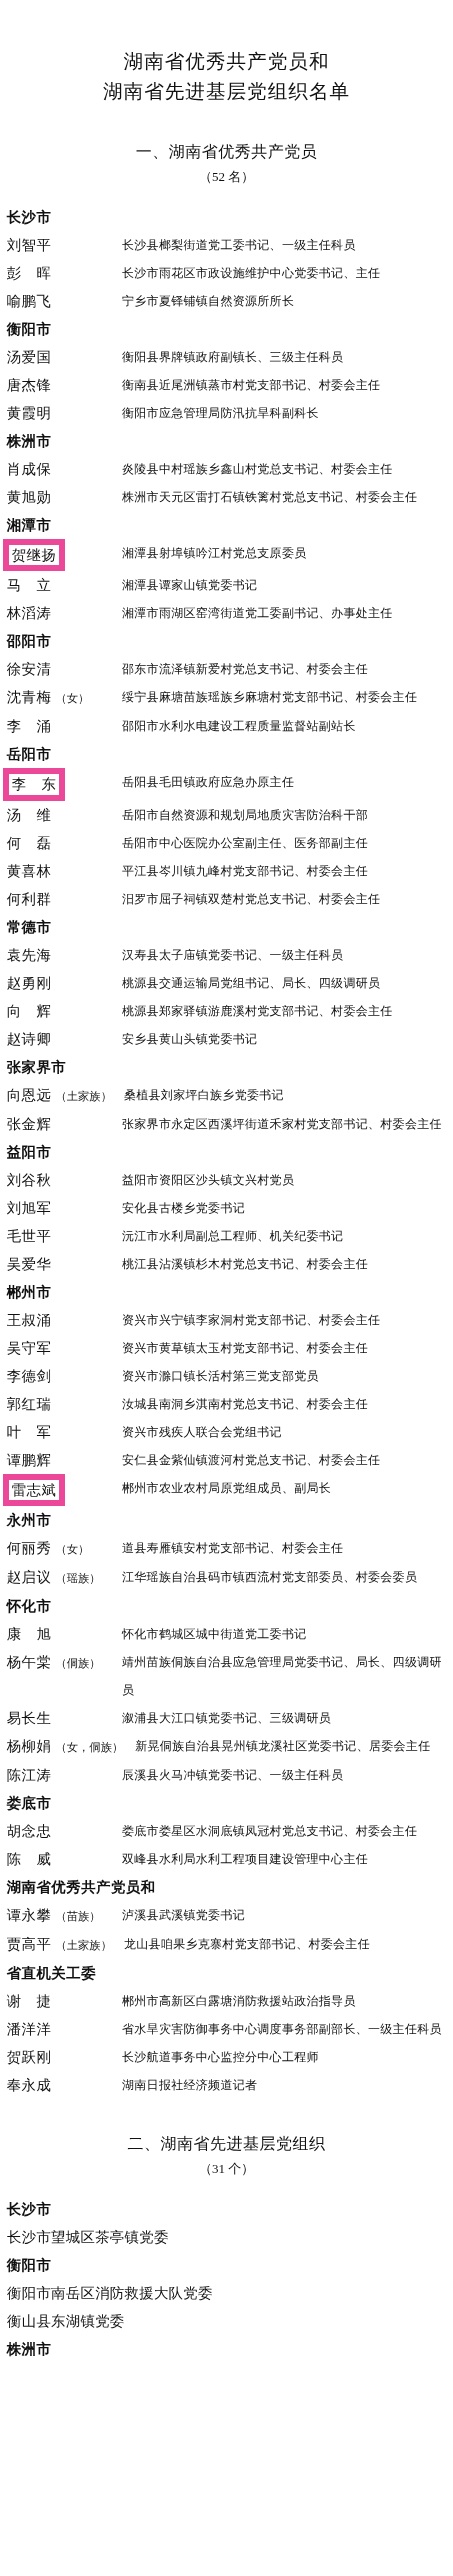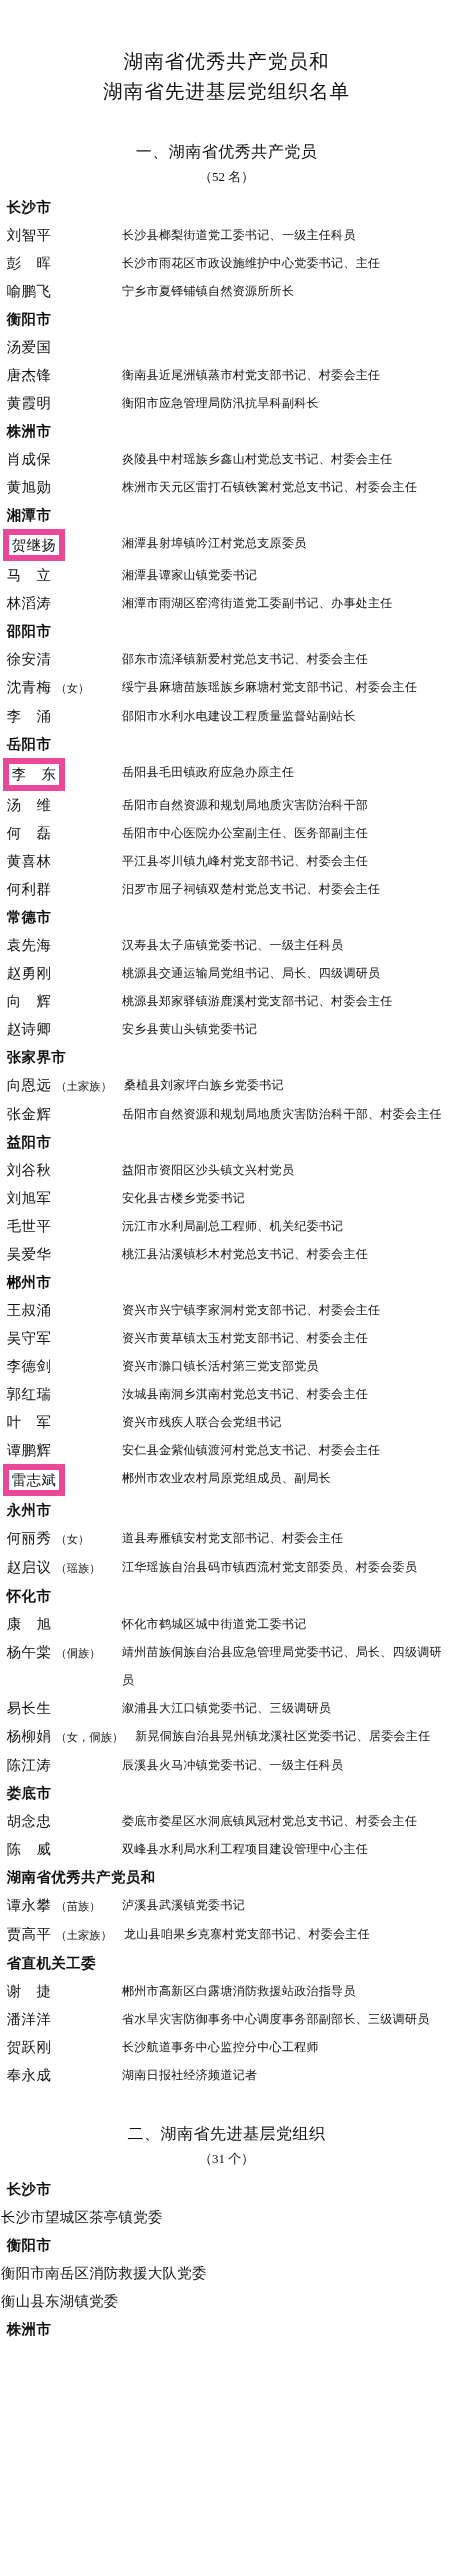--- a/index.html
+++ b/index.html
@@ -29,21 +29,21 @@
     font-weight: 400;
     line-height: 20.6px;
     letter-spacing: 0.5px;
   }
   .section-count {
     text-align: center;
     font-size: 13px;
     line-height: 27px;
     font-weight: 400;
   }
-  .list { margin-top: 3px; }
+  .list { margin-top: 13px; }
   .city-header {
     padding-left: 6.7px;
     font-size: 14.4px;
     font-weight: 700;
     line-height: 28px;
     letter-spacing: 0.5px;
   }
   .member-row {
     display: flex;
     align-items: flex-start;
@@ -70,21 +70,21 @@
     letter-spacing: 0;
     margin-left: 4.1px;
   }
   .desc {
     width: 332px;
     font-size: 12px;
     line-height: 28px;
     letter-spacing: 0.3px;
   }
   .org-row {
-    padding-left: 1px;
+    padding-left: 7px;
     font-size: 14.4px;
     line-height: 28px;
     letter-spacing: 0.3px;
   }
 </style>
 </head>
 <body>
 
 <div class="page">
 
@@ -105,20 +105,21 @@
         <div class="name-cell"><span class="member-name">彭　晖</span></div>
         <div class="desc">长沙市雨花区市政设施维护中心党委书记、主任</div>
       </div>
       <div class="member-row">
         <div class="name-cell"><span class="member-name">喻鹏飞</span></div>
         <div class="desc">宁乡市夏铎铺镇自然资源所所长</div>
       </div>
       <div class="city-header">衡阳市</div>
       <div class="member-row">
         <div class="name-cell"><span class="member-name">汤爱国</span></div>
+        <div class="desc">衡阳县界牌镇政府副镇长、三级主任科员</div>
       </div>
       <div class="member-row">
         <div class="name-cell"><span class="member-name">唐杰锋</span></div>
         <div class="desc">衡南县近尾洲镇蒸市村党支部书记、村委会主任</div>
       </div>
       <div class="member-row">
         <div class="name-cell"><span class="member-name">黄霞明</span></div>
         <div class="desc">衡阳市应急管理局防汛抗旱科副科长</div>
       </div>
       <div class="city-header">株洲市</div>
@@ -194,21 +195,21 @@
         <div class="name-cell"><span class="member-name">赵诗卿</span></div>
         <div class="desc">安乡县黄山头镇党委书记</div>
       </div>
       <div class="city-header">张家界市</div>
       <div class="member-row">
         <div class="name-cell"><span class="member-name">向恩远</span><span class="marker">（土家族）</span></div>
         <div class="desc">桑植县刘家坪白族乡党委书记</div>
       </div>
       <div class="member-row">
         <div class="name-cell"><span class="member-name">张金辉</span></div>
-        <div class="desc">岳阳市自然资源和规划局地质灾害防治科干部、村委会主任</div>
+        <div class="desc">张家界市永定区西溪坪街道禾家村党支部书记、村委会主任</div>
       </div>
       <div class="city-header">益阳市</div>
       <div class="member-row">
         <div class="name-cell"><span class="member-name">刘谷秋</span></div>
         <div class="desc">益阳市资阳区沙头镇文兴村党员</div>
       </div>
       <div class="member-row">
         <div class="name-cell"><span class="member-name">刘旭军</span></div>
         <div class="desc">安化县古楼乡党委书记</div>
       </div>
@@ -297,21 +298,21 @@
         <div class="name-cell"><span class="member-name">贾高平</span><span class="marker">（土家族）</span></div>
         <div class="desc">龙山县咱果乡克寨村党支部书记、村委会主任</div>
       </div>
       <div class="city-header">省直机关工委</div>
       <div class="member-row">
         <div class="name-cell"><span class="member-name">谢　捷</span></div>
         <div class="desc">郴州市高新区白露塘消防救援站政治指导员</div>
       </div>
       <div class="member-row">
         <div class="name-cell"><span class="member-name">潘洋洋</span></div>
-        <div class="desc">省水旱灾害防御事务中心调度事务部副部长、三级调研员</div>
+        <div class="desc">省水旱灾害防御事务中心调度事务部副部长、一级主任科员</div>
       </div>
       <div class="member-row">
         <div class="name-cell"><span class="member-name">贺跃刚</span></div>
         <div class="desc">长沙航道事务中心监控分中心工程师</div>
       </div>
       <div class="member-row">
         <div class="name-cell"><span class="member-name">奉永成</span></div>
         <div class="desc">湖南日报社经济频道记者</div>
       </div>
     </div>

